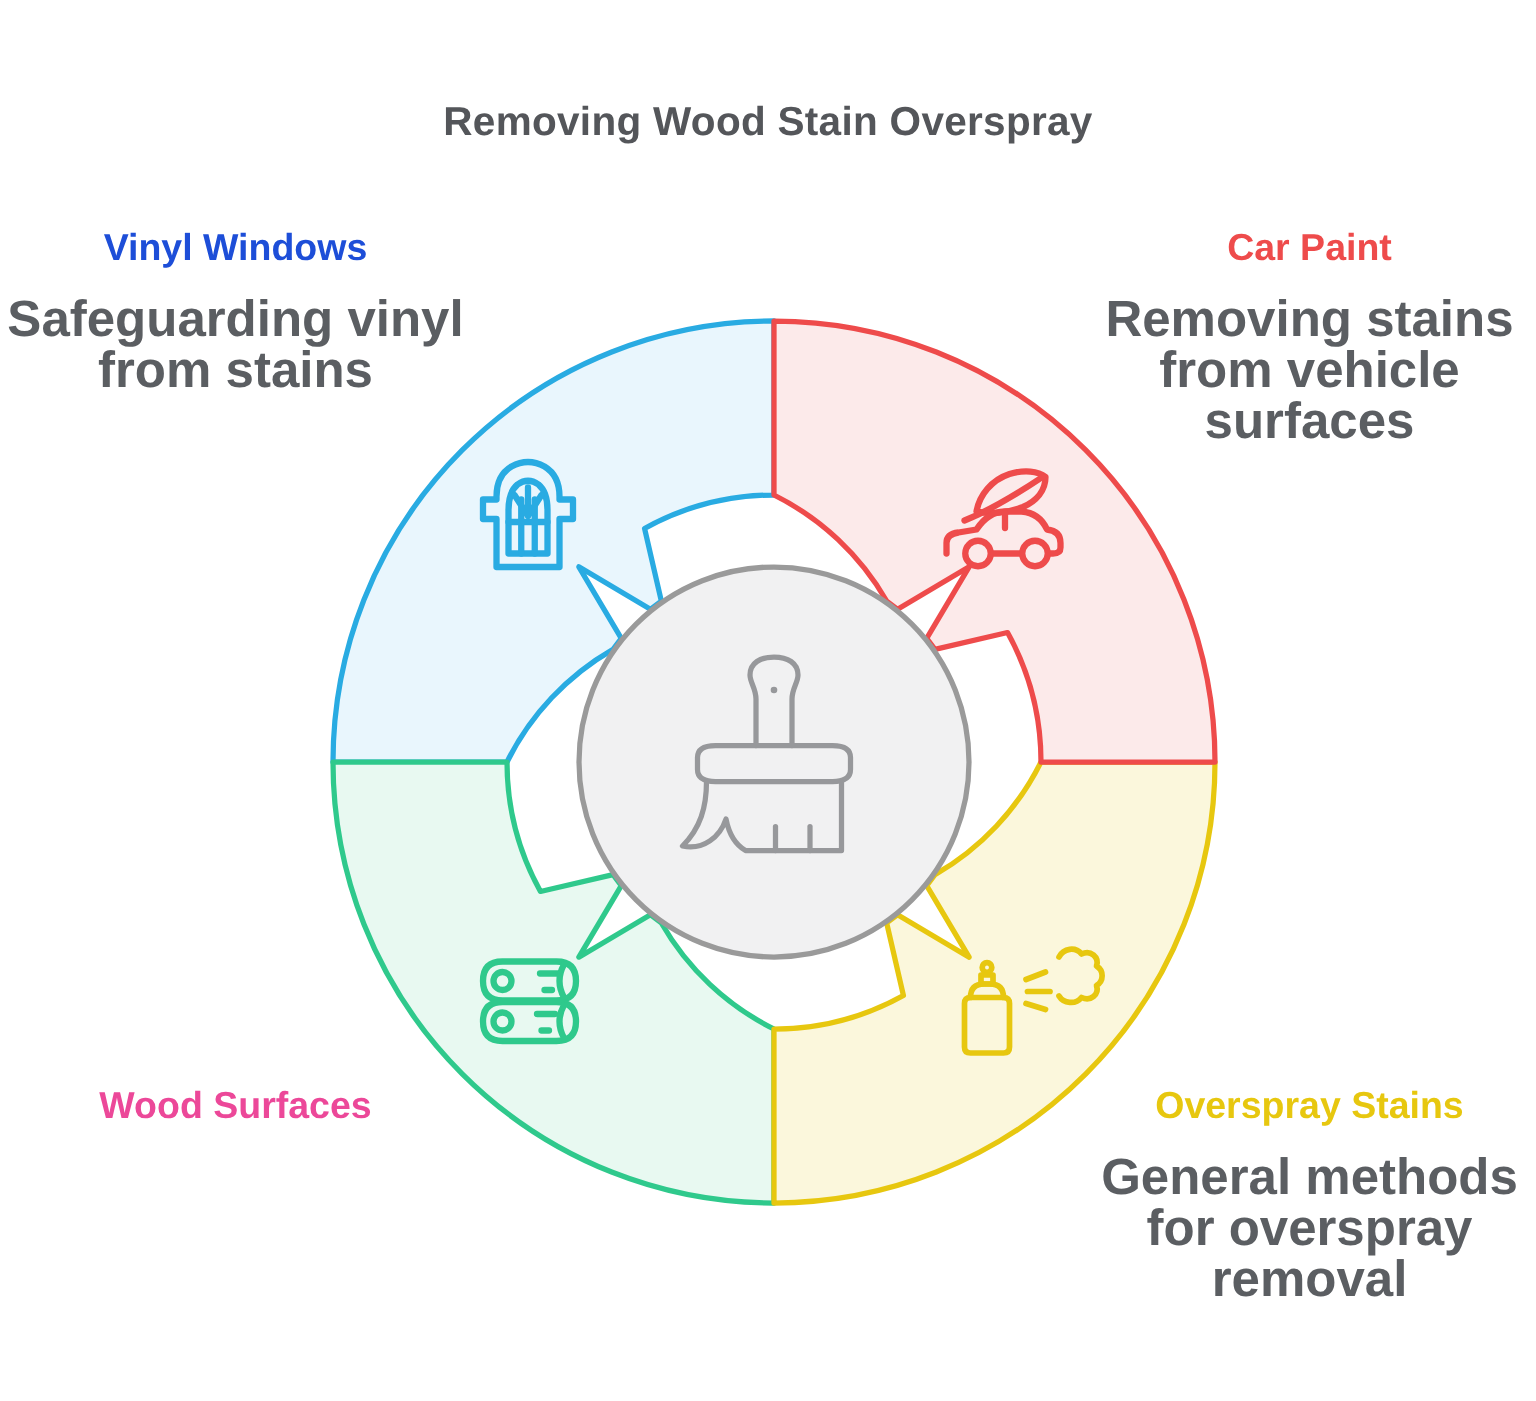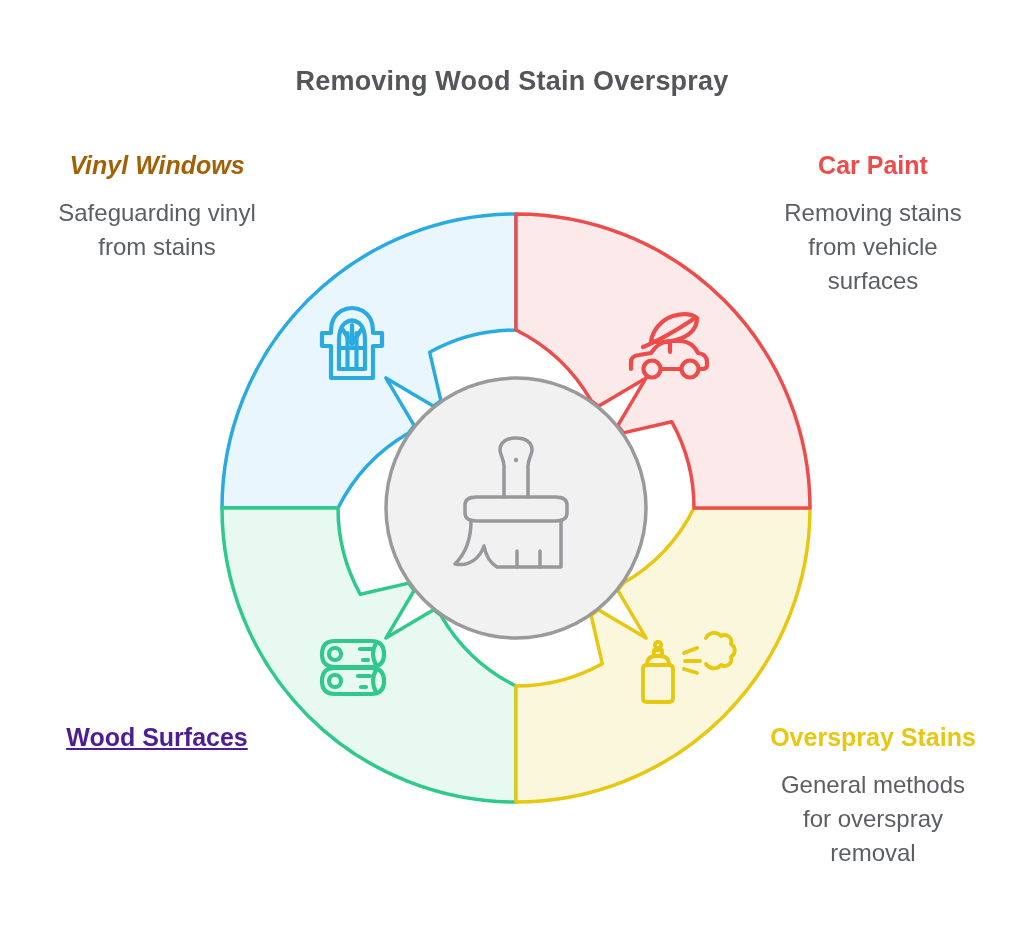--- a/index.html
+++ b/index.html
@@ -6,21 +6,21 @@
   .canvas{
     position:relative;width:1024px;height:934px;background:#ffffff;overflow:hidden;
     font-family:"Liberation Sans",sans-serif;
   }
   .title{
     position:absolute;top:66px;left:0;width:1024px;text-align:center;
     font-size:27px;font-weight:700;color:#54565a;letter-spacing:.2px;
   }
   .label-block{position:absolute;width:310px;text-align:center;}
   .label-block h2{margin:0 0 17px 0;font-size:25px;font-weight:700;line-height:28px;}
-  .label-block p{margin:0;font-size:24px;font-weight:400;color:#5b5e62;line-height:34px;white-space:pre-line;}
+  .label-block p{margin:0;font-size:34px;font-weight:700;color:#5b5e62;line-height:34px;white-space:pre-line;}
   .tl{left:2px;top:151px;}
   .tr{left:718px;top:151px;}
   .bl{left:2px;top:723px;}
   .br{left:718px;top:723px;}
   svg.diagram{position:absolute;left:0;top:0;}
 </style>
 </head>
 <body>
 
 <div class="canvas">
@@ -104,34 +104,34 @@
       <path d="M 685,661 L 700,661"></path>
       <path d="M 684,669 L 697,673"></path>
       <path d="M 706,638 C 709,632 717,631 721,636 C 727,633 733,638 731,644
                C 736,647 736,654 731,657 C 733,663 727,668 721,665 C 717,670 709,669 706,664"></path>
     </g>
   </svg>
 
   <div class="title">Removing Wood Stain Overspray</div>
 
   <div class="label-block tl">
-    <h2 style="color: #a16207; font-style: italic;">Vinyl Windows</h2>
+    <h2 style="color: #1d4ed8;">Vinyl Windows</h2>
     <p>Safeguarding vinyl
 from stains</p>
   </div>
 
   <div class="label-block tr">
     <h2 style="color: rgb(238, 75, 75);">Car Paint</h2>
     <p>Removing stains
 from vehicle
 surfaces</p>
   </div>
 
   <div class="label-block bl">
-    <h2 style="color: #4c1d95; text-decoration: underline;">Wood Surfaces</h2>
+    <h2 style="color: #ec4899;">Wood Surfaces</h2>
   </div>
 
   <div class="label-block br">
     <h2 style="color: rgb(231, 199, 15);">Overspray Stains</h2>
     <p>General methods
 for overspray
 removal</p>
   </div>
 
 </div>

